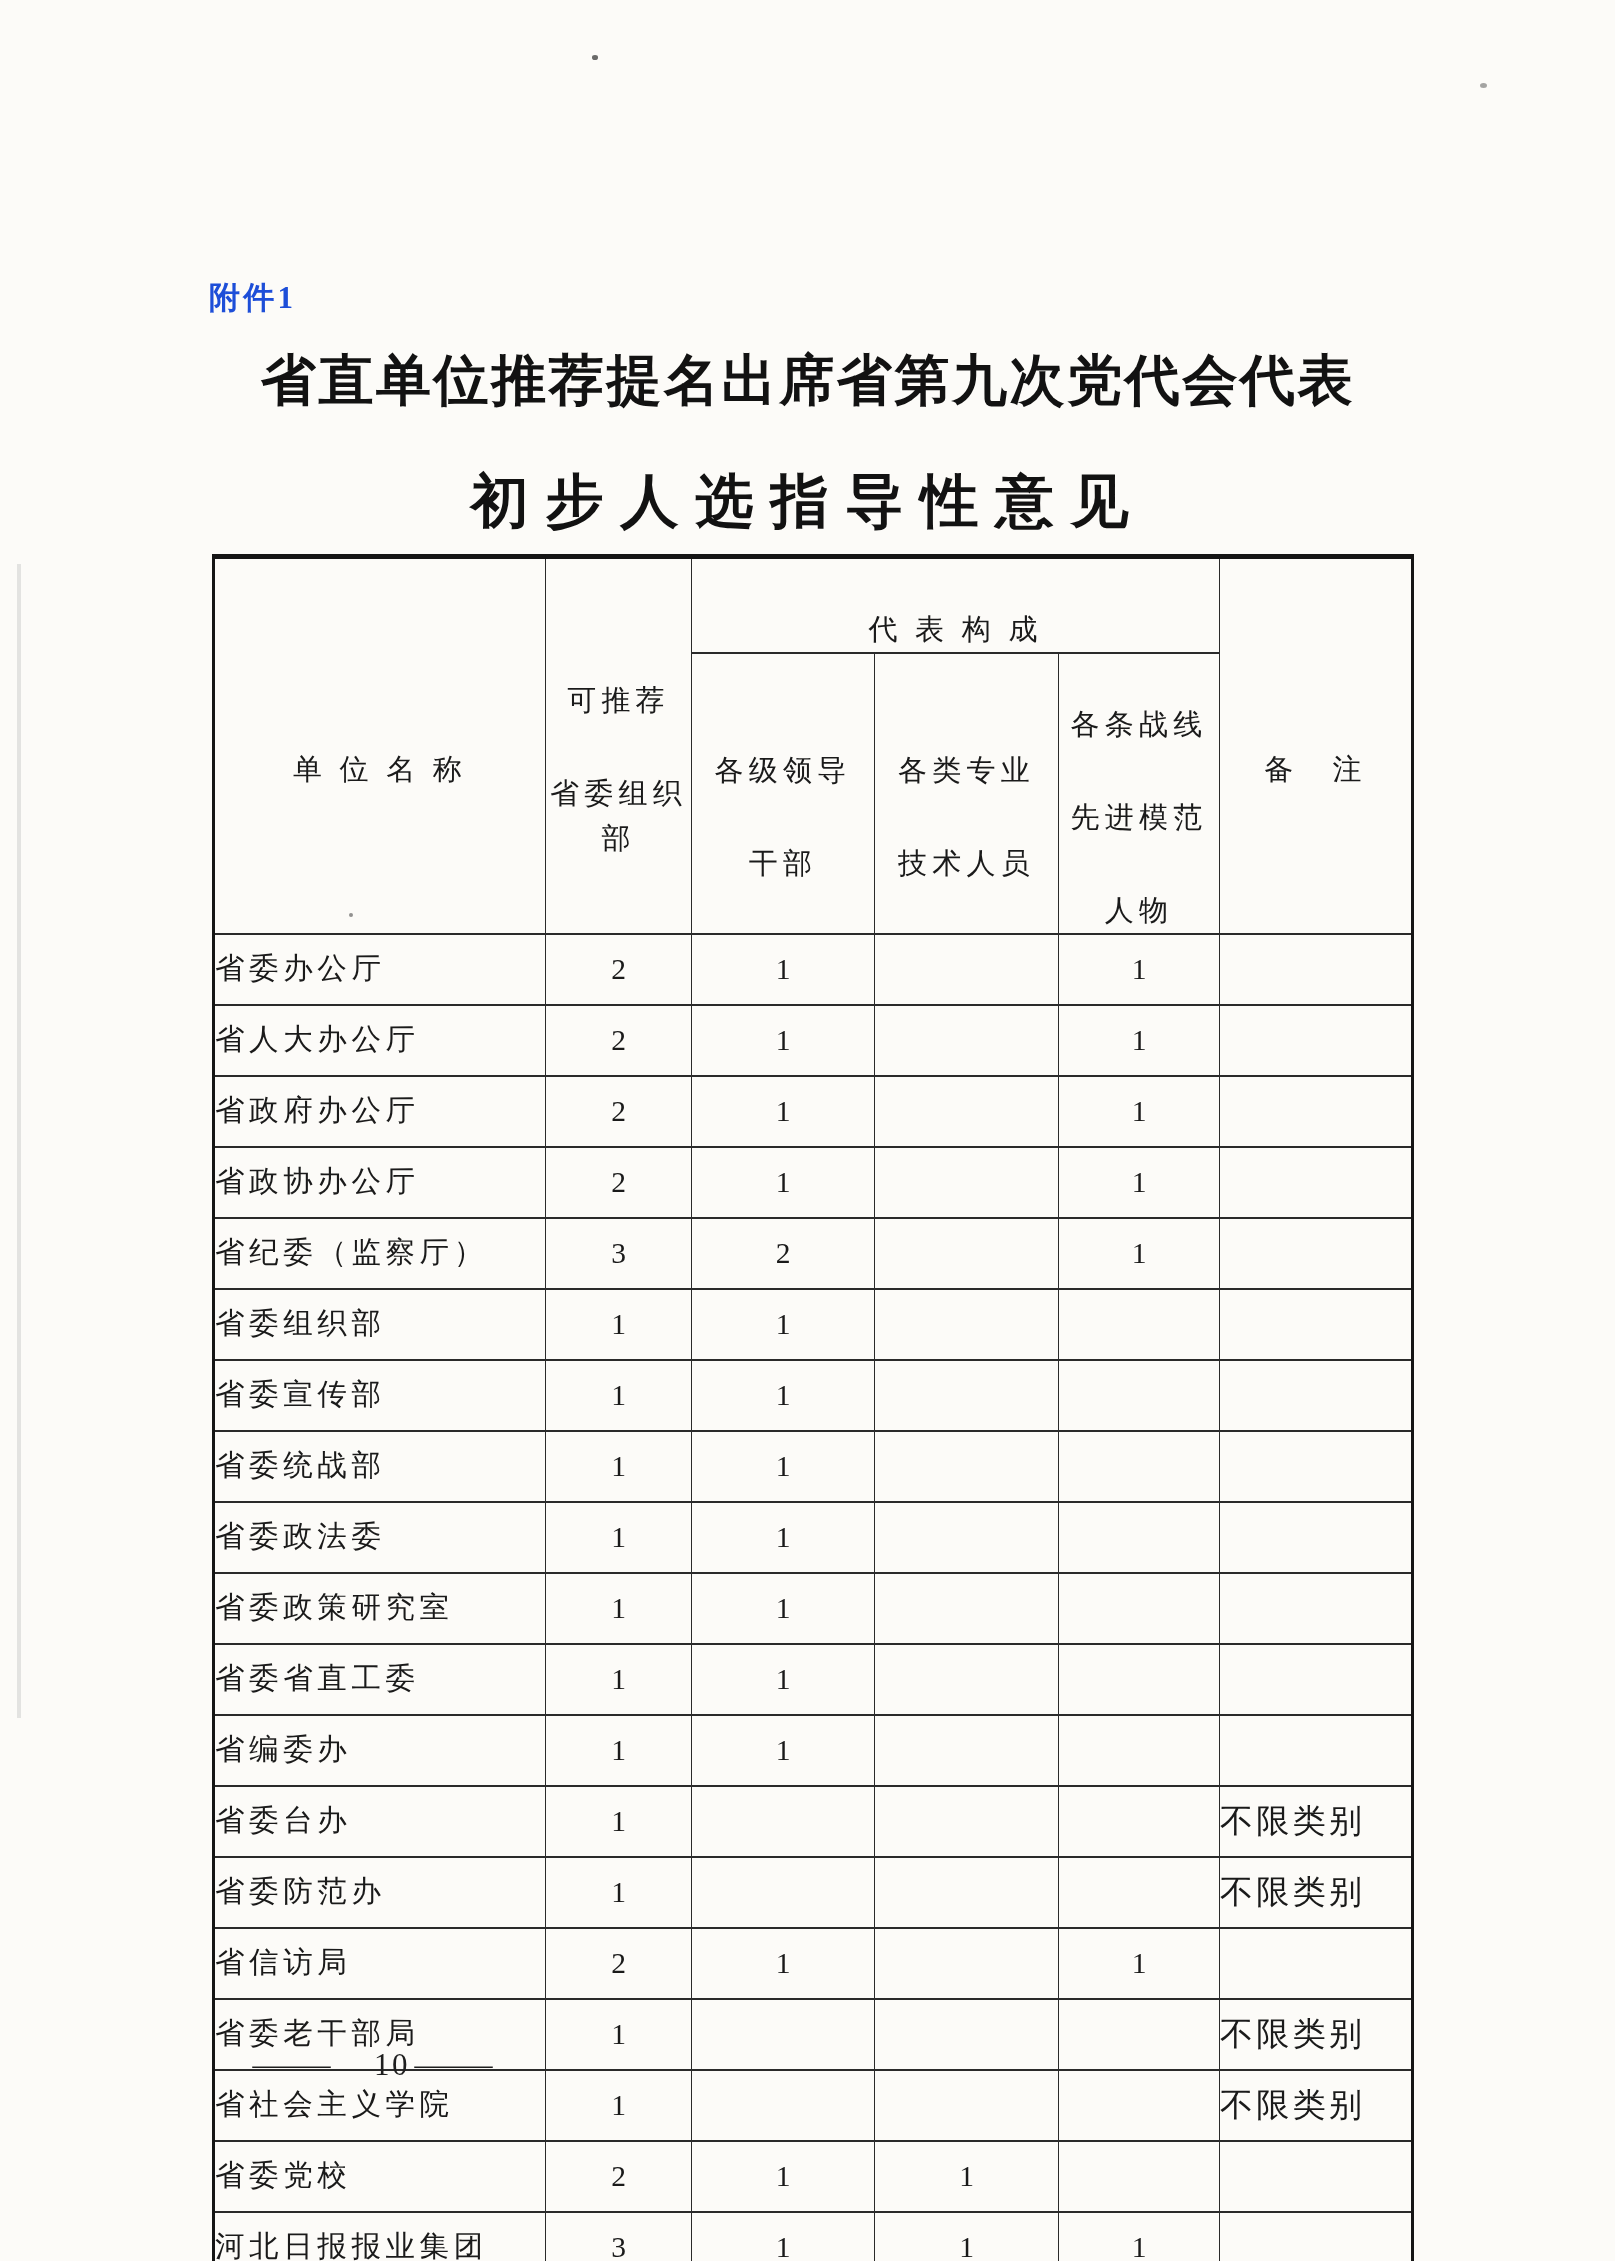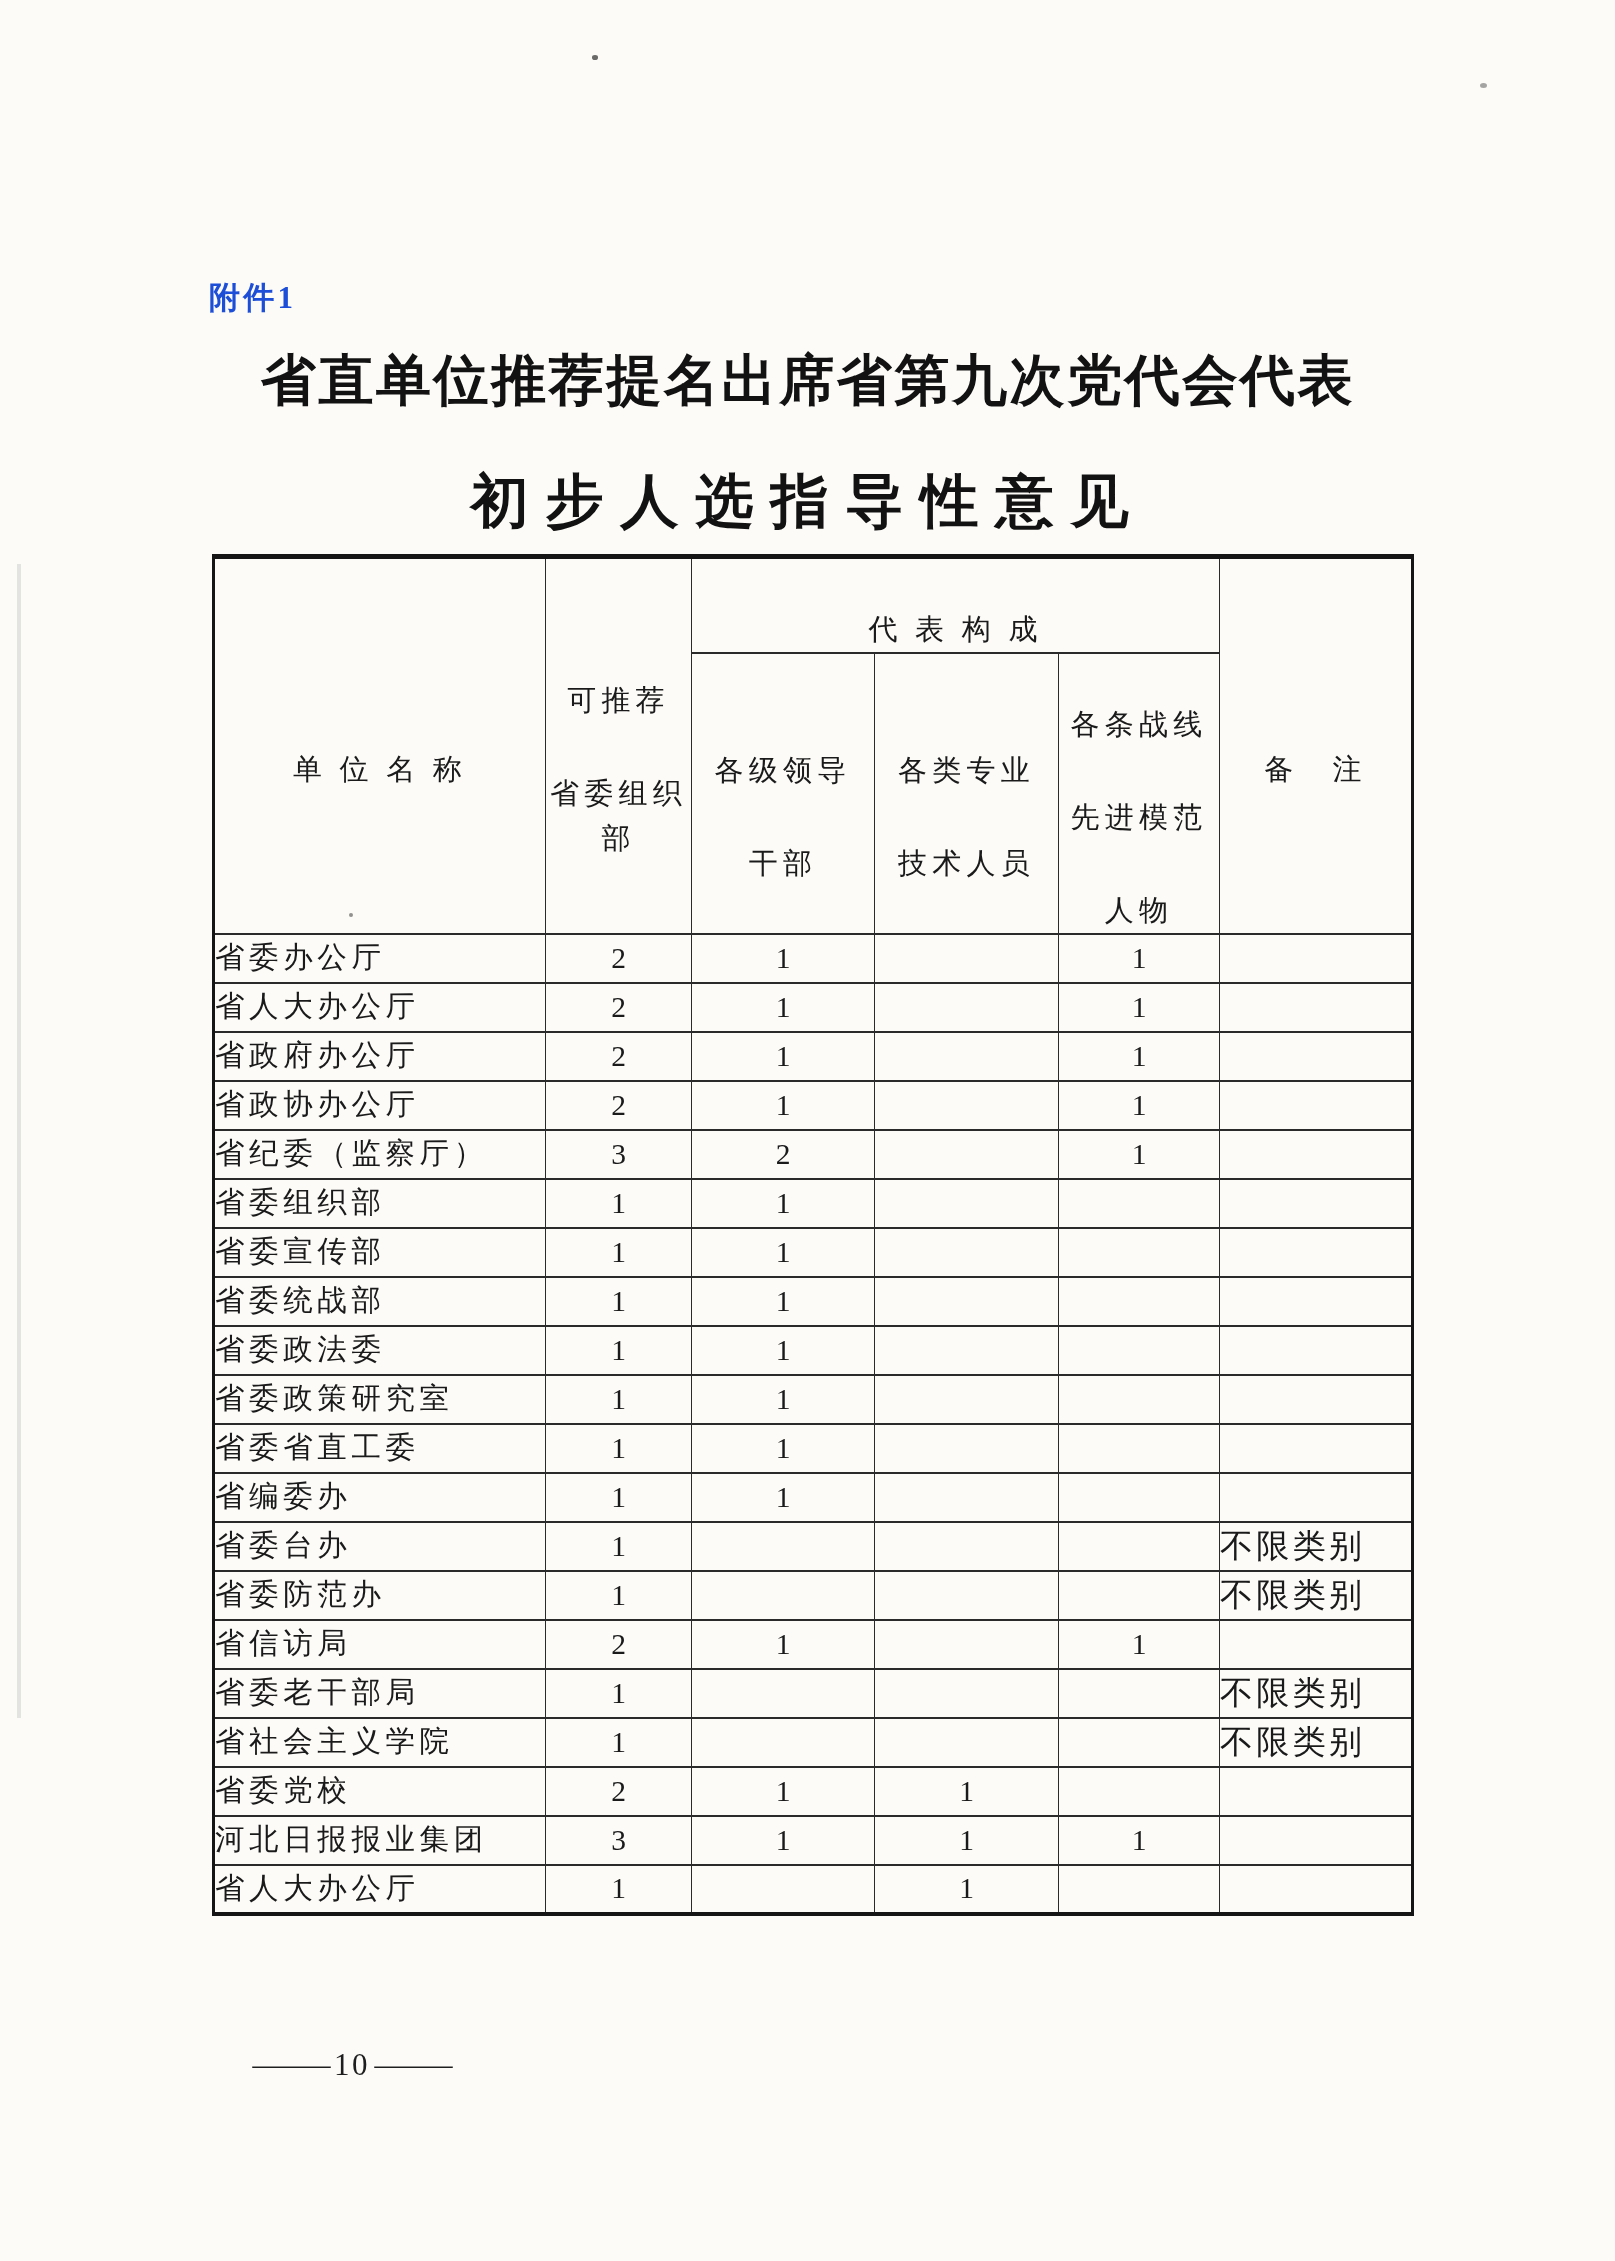--- a/index.html
+++ b/index.html
@@ -70,21 +70,21 @@
   tr.h1 { height: 66px; }
   tr.h2 { height: 131px; }
   thead tr.h2 th { border-bottom-width: 2.6px; }
   thead th {
     font-size: 29px;
     letter-spacing: 5.2px;
     text-align: center;
     color: #1a1a1a;
   }
   thead .hline { line-height: 1.55; margin-top: 48px; }
-  tbody tr { height: 49px; }
+  tbody tr { height: 71px; }
   tbody td { font-size: 29.5px; color: #1a1a1a; }
   td.unit {
     text-align: left;
     padding-left: 15.7px;
     letter-spacing: 4.6px;
     white-space: nowrap;
   }
   td.num { text-align: center; }
   td.remarks { text-align: left; letter-spacing: 3.3px; font-size: 33px; }
 
@@ -93,21 +93,21 @@
     left: 248px; top: 2047px;
     font-size: 31px;
     color: #1e1e1e;
     white-space: nowrap;
   }
   .footer .dash {
     display: inline-block;
     transform: scaleX(2.5);
     margin: 0 27.5px;
   }
-  .footer .num { letter-spacing: 2.6px; }
+  .footer .num { letter-spacing: 2.6px; margin-left: 40px; }
 </style>
 </head>
 <body>
 
 <div class="edge-strip"></div>
 <div class="speck s1"></div>
 <div class="speck s2"></div>
 <div class="speck s3"></div>
 
 <div class="attachment">附件1</div>

